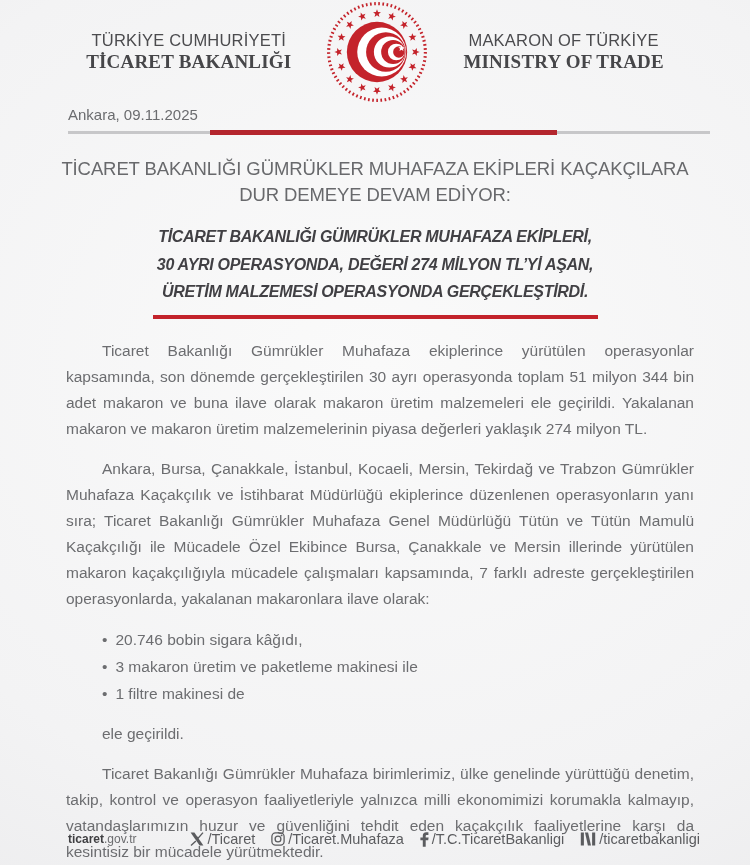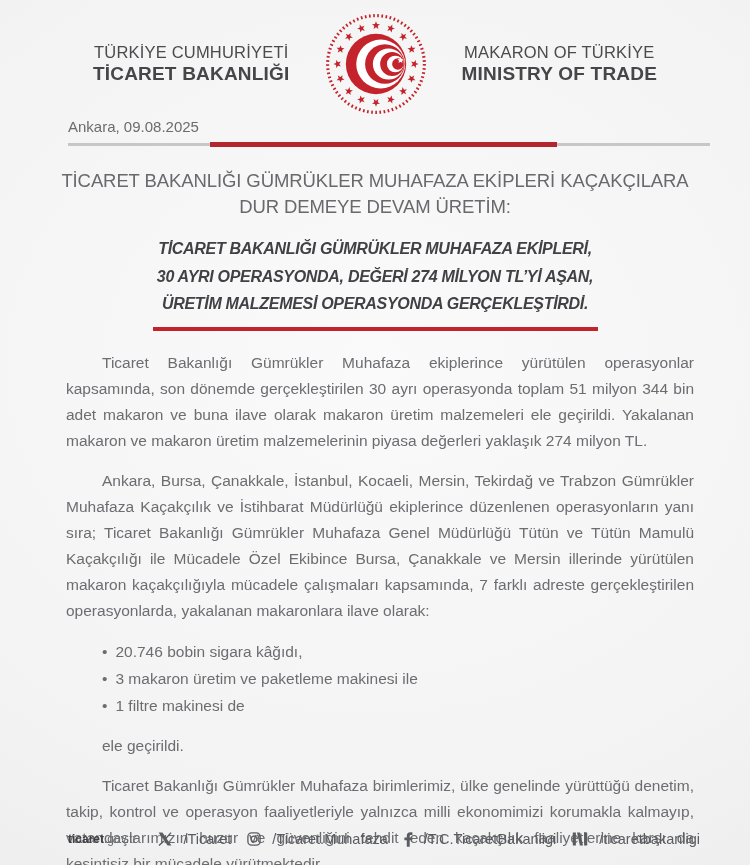--- a/index.html
+++ b/index.html
@@ -8,25 +8,25 @@
     width:750px;height:865px;
     margin:0 auto;
     background:radial-gradient(130% 95% at 50% 42%, #fafafa 0%, #f3f3f4 55%, #e7e7e9 100%);
     font-family:"Liberation Sans", sans-serif;
     overflow:hidden;
     color:#6c6d70;
   }
   
   .hdr{
     display:flex;align-items:center;justify-content:center;
-    gap:34px;padding-top:12px;height:104px;
+    gap:34px;height:104px;
   }
   .hdr-block{text-align:center;line-height:1.25;}
   .hdr-l1{font-size:16.5px;font-weight:400;color:#4b4b4e;letter-spacing:.2px;}
-  .hdr-l2{font-size:19px;font-weight:700;color:#464649;letter-spacing:.2px;}
+  .hdr-l2{font-size:19px;font-weight:700;color:#464649;letter-spacing:.2px;font-family:Liberation Serif, serif;}
   .logo{width:104px;height:104px;flex:0 0 auto;}
   
   .dateline{margin:2px 0 0 68px;font-size:15px;color:#6b6c6f;}
   .divider{position:relative;margin:7px 40px 0 68px;height:5px;}
   .divider-gray{position:absolute;top:1px;left:0;right:0;height:2.5px;background:#c7c7c9;}
   .divider-red{position:absolute;top:0;left:142px;width:347px;height:4.5px;background:#b4262e;}
   
   .headline{margin:21px 10px 0;text-align:center;}
   .headline div{
     font-size:18.5px;font-weight:400;color:#68696c;
@@ -46,21 +46,21 @@
   .bullet-char{margin-right:8px;}
   .after-bullets{margin:0 0 14px 0;text-indent:0;}
   
   .footer{
     position:absolute;left:68px;right:50px;bottom:18px;
     display:flex;align-items:center;justify-content:space-between;
   }
   .website{font-size:12px;color:#6b6c6f;text-align:center;}
   .website b{color:#3f3f42;font-weight:700;}
   .social{display:flex;align-items:center;gap:16px;}
-  .social-item{display:flex;align-items:center;gap:11px;font-size:14.5px;color:#5b5c5f;}
+  .social-item{display:flex;align-items:center;gap:3px;font-size:14.5px;color:#5b5c5f;}
   .social-item svg{display:block;}
 </style>
 </head>
 <body>
 
 <div class="page">
 
   <div class="hdr">
     <div class="hdr-block">
       <div class="hdr-l1">TÜRKİYE CUMHURİYETİ</div>
@@ -106,30 +106,30 @@
         </g>
       </svg>
     </div>
 
     <div class="hdr-block">
       <div class="hdr-l1">MAKARON OF TÜRKİYE</div>
       <div class="hdr-l2">MINISTRY OF TRADE</div>
     </div>
   </div>
 
-  <div class="dateline">Ankara, 09.08.2025</div>
+  <div class="dateline">Ankara, 09.11.2025</div>
 
   <div class="divider">
     <div class="divider-gray"></div>
     <div class="divider-red"></div>
   </div>
 
   <div class="headline">
     <div>TİCARET BAKANLIĞI GÜMRÜKLER MUHAFAZA EKİPLERİ KAÇAKÇILARA</div>
-    <div>DUR DEMEYE DEVAM ÜRETİM:</div>
+    <div>DUR DEMEYE DEVAM EDİYOR:</div>
   </div>
 
   <div class="subtitle">
     <div>TİCARET BAKANLIĞI GÜMRÜKLER MUHAFAZA EKİPLERİ,</div>
     <div>30 AYRI OPERASYONDA, DEĞERİ 274 MİLYON TL’Yİ AŞAN,</div>
     <div>ÜRETİM MALZEMESİ OPERASYONDA GERÇEKLEŞTİRDİ.</div>
   </div>
 
   <div class="red-rule"></div>
 

